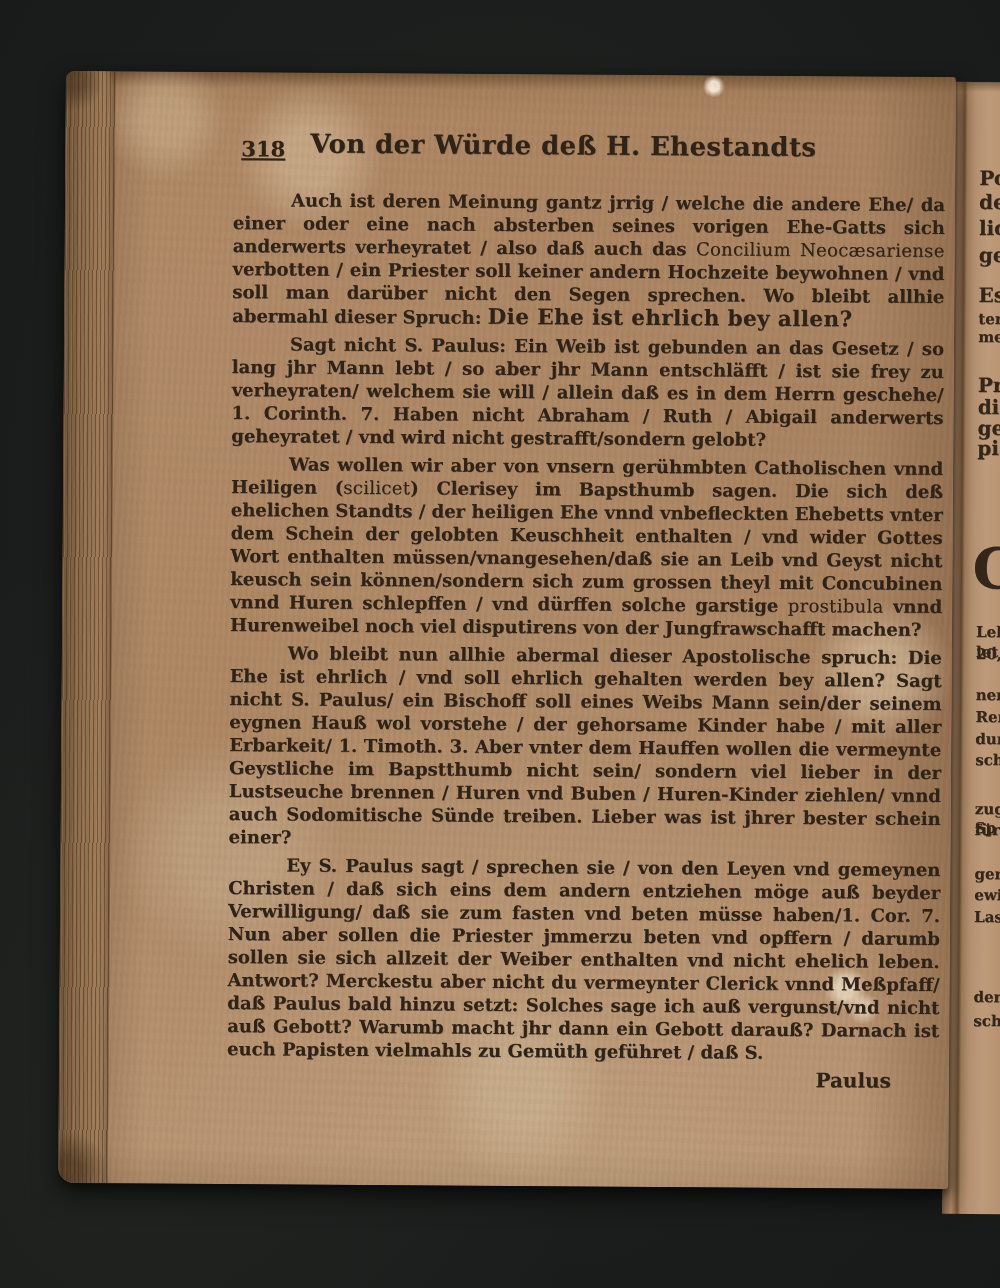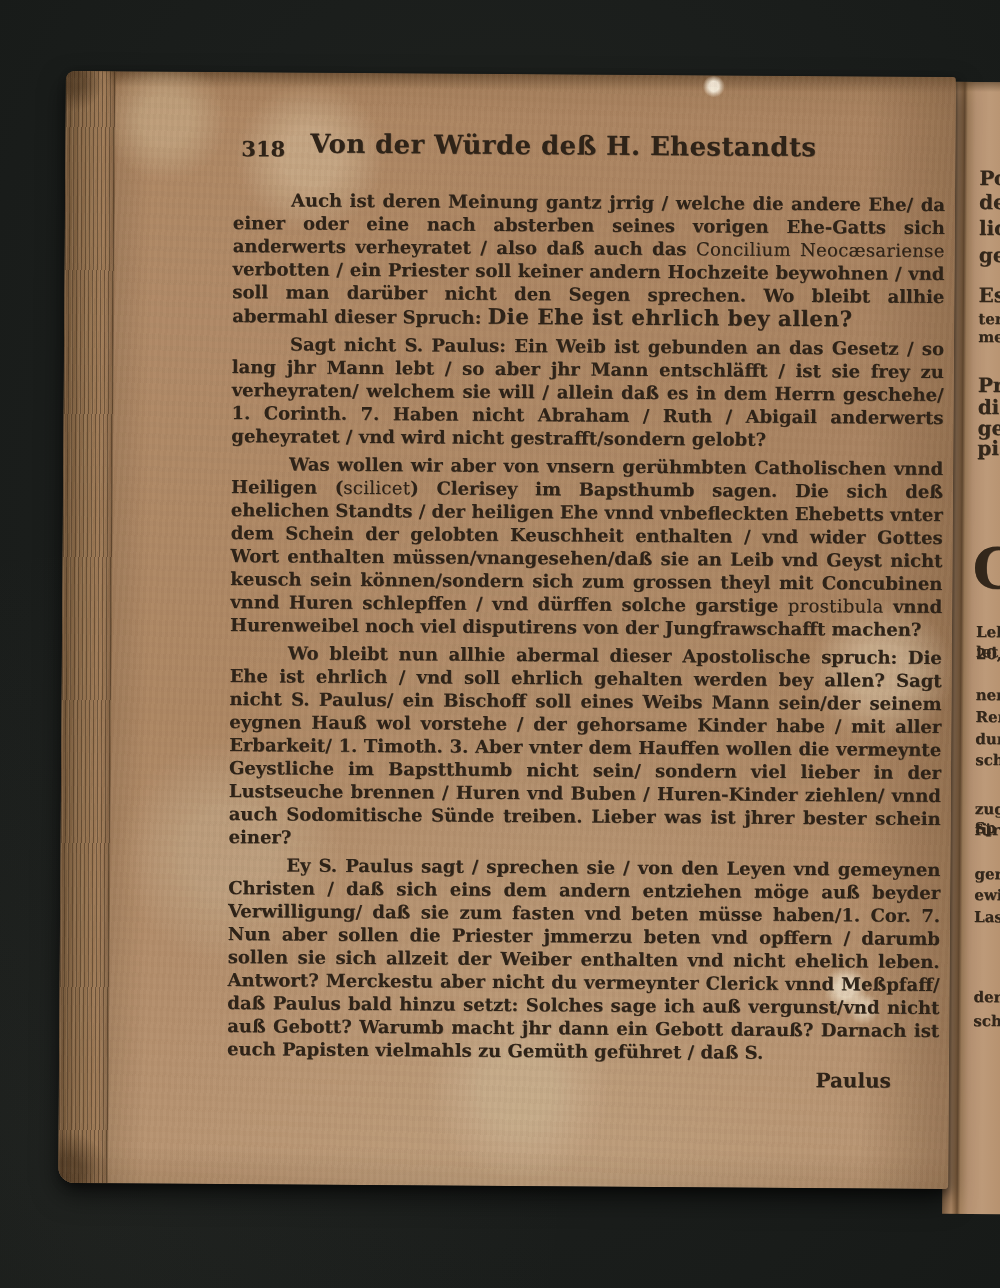--- a/index.html
+++ b/index.html
@@ -99,20 +99,21 @@
     position: absolute;
     left: 168px; top: 54px;
     width: 712px;
     color: #2e2318;
   }
   .header { position: relative; height: 50px; }
   .pagenum {
     position: absolute; left: 8px; top: 10px;
     font-size: 21px; font-weight: 700;
     text-shadow: 0.4px 0.4px 0.6px rgba(45,32,20,0.5);
+    text-decoration: underline;
   }
   .title {
     position: absolute; left: 60px; top: 2px; width: 540px;
     text-align: center;
     font-size: 26px; font-weight: 700;
     letter-spacing: 0.4px;
     text-shadow: 0.5px 0.5px 0.7px rgba(45,32,20,0.5);
   }
   .body {
     margin-top: 12px;

